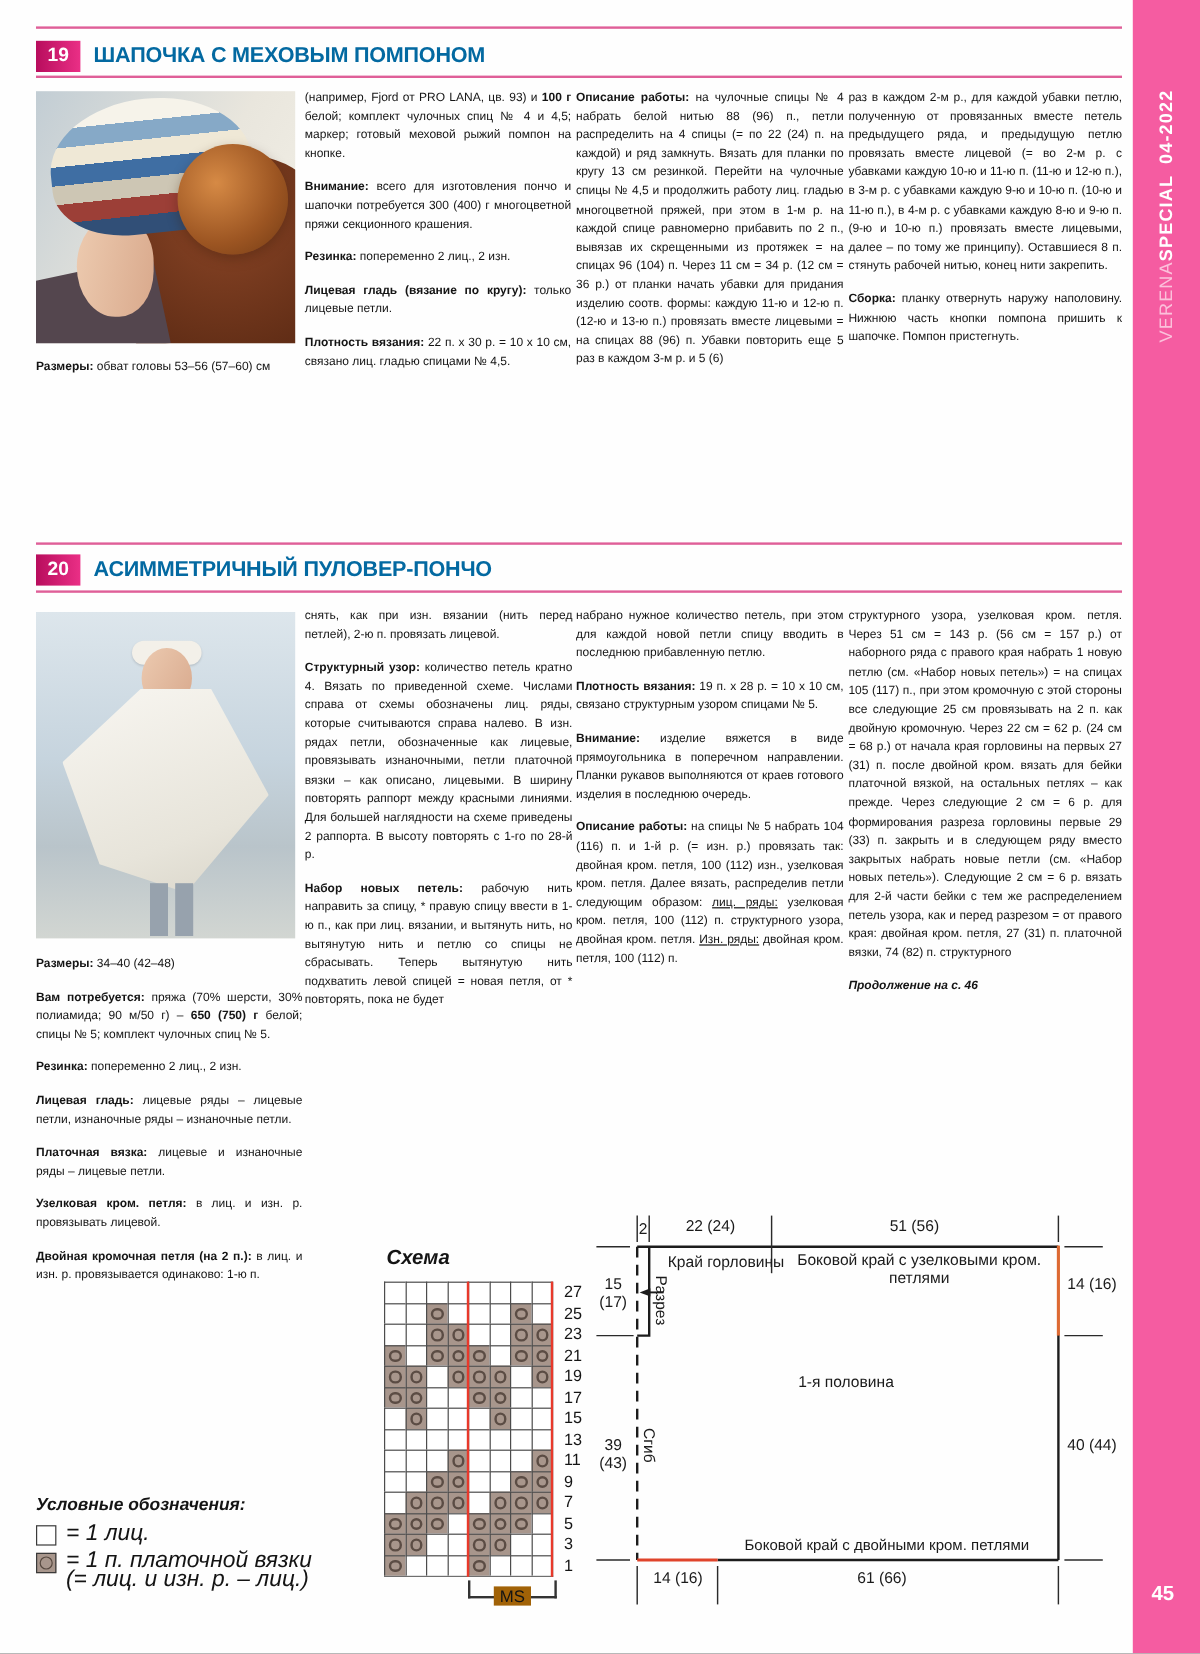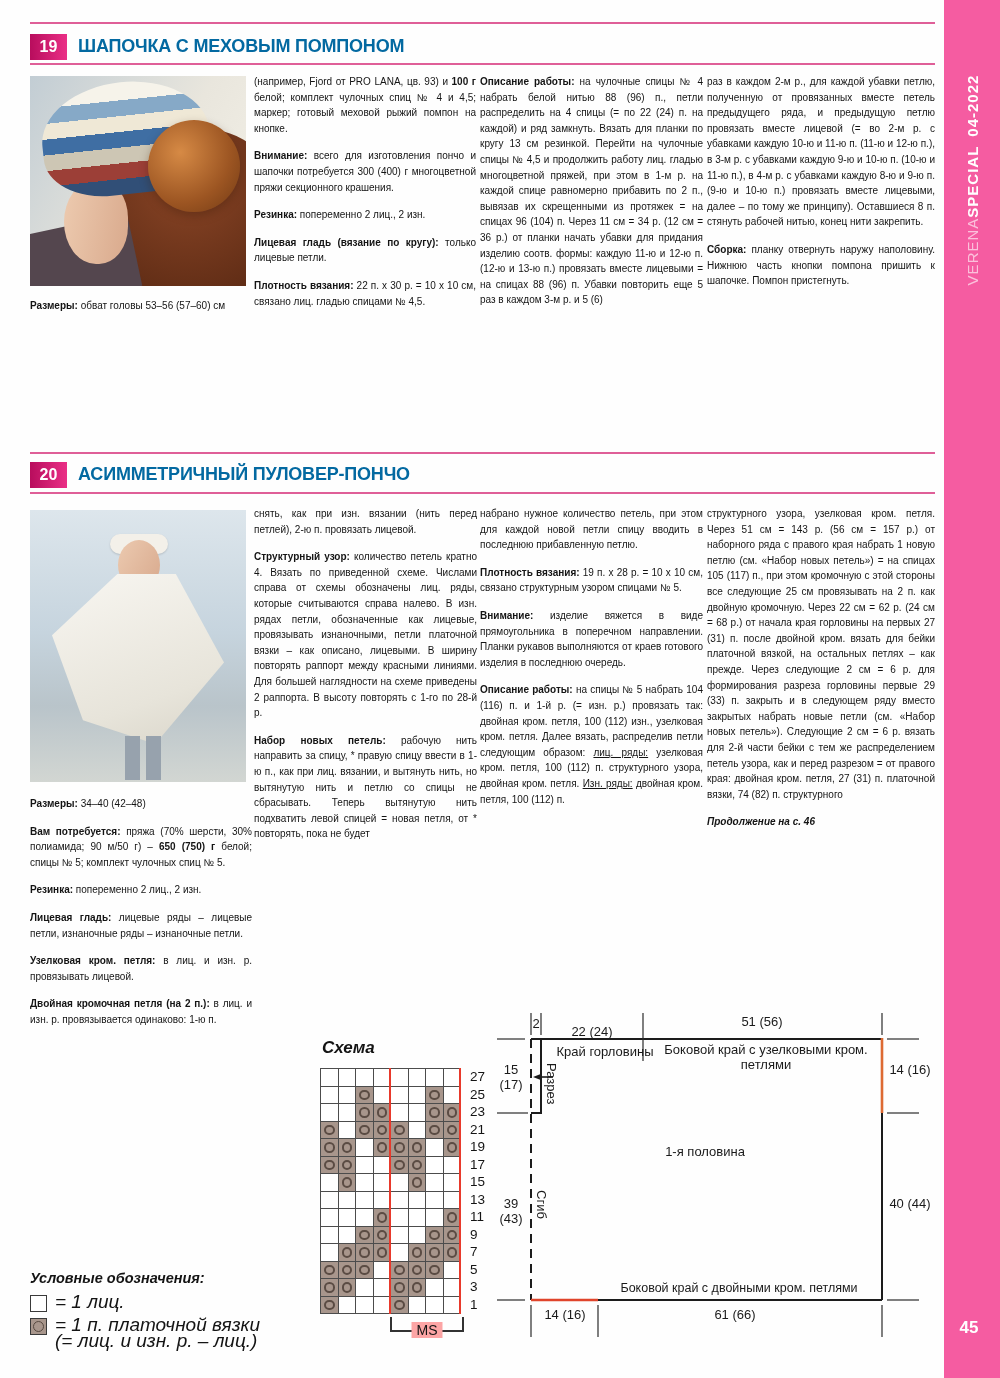--- a/index.html
+++ b/index.html
@@ -48,21 +48,21 @@
         background:linear-gradient(180deg,#dde6ec,#c6d4de 45%,#b9c4ca 72%,#d2d6d2);}
   .p2-band{position:absolute;left:80px;top:24px;width:58px;height:20px;border-radius:10px;
         background:#f3f0e9;box-shadow:0 1px 2px rgba(0,0,0,.15);}
   .p2-head{position:absolute;left:88px;top:30px;width:42px;height:50px;border-radius:50%;
         background:linear-gradient(120deg,#eccab0,#d8a98d);}
   .p2-poncho{position:absolute;left:22px;top:64px;width:172px;height:170px;
         background:linear-gradient(160deg,#f8f6f1,#e7e4da 70%,#d9d5c9);
         clip-path:polygon(38% 0,72% 0,100% 52%,60% 100%,18% 86%,0 36%);}
   .p2-leg{position:absolute;width:15px;height:44px;top:226px;background:#97a2ad;}
   
-  .legend{position:absolute;left:30px;top:1246px;width:232px;margin-top:24px;}
+  .legend{position:absolute;left:30px;top:1246px;width:232px;}
   .legend-head{font-style:italic;font-weight:800;font-size:14.5px;margin-bottom:8px;}
   .legend-item{display:flex;gap:8px;margin-bottom:5px;}
   .sym{flex:0 0 15px;width:15px;height:15px;border:1.5px solid #3a3a3a;background:#fff;
         position:relative;margin-top:1px;}
   .sym.garter-square{background:#a8968c;}
   .sym .ring{position:absolute;inset:2px;border:1.8px solid #574940;border-radius:50%;}
   .legend-text{font-style:italic;font-size:19px;line-height:15.5px;}
   
   .chart{position:absolute;left:292px;top:1038px;width:200px;height:330px;margin-left:28px;}
   .chart-title{position:absolute;left:2px;top:0;font-style:italic;font-weight:800;font-size:17px;}
@@ -71,21 +71,21 @@
         border-right:1px solid #4c4c4c;border-bottom:1px solid #4c4c4c;background:#fff;}
   .cell{border-left:1px solid #4c4c4c;border-top:1px solid #4c4c4c;position:relative;background:#fff;}
   .cell.filled{background:#a8968c;}
   .cell .ring{position:absolute;inset:3px;border:2px solid #5b4c44;border-radius:50%;}
   .repeat-line{position:absolute;top:30px;width:2px;height:246px;background:#e8392b;z-index:3;}
   .chart-rows{position:absolute;left:150px;top:30px;width:30px;}
   .rownum{height:17.5px;line-height:17.5px;font-size:13.5px;}
   .ms-bracket{position:absolute;left:70px;top:279px;width:70px;height:13px;
         border-left:2px solid #333;border-right:2px solid #333;border-bottom:2px solid #333;}
   .ms-bracket .ms{position:absolute;left:50%;bottom:-8px;transform:translateX(-50%);
-        background:#fca5a5;padding:0 5px;font-size:14px;}
+        background:#a16207;padding:0 5px;font-size:14px;}
   
   .schematic{position:absolute;left:495px;top:1005px;width:450px;height:350px;}
   .schematic svg{position:absolute;left:0;top:0;}
   .slabel{position:absolute;font-size:13px;line-height:14.5px;text-align:center;color:#1a1a1a;}
   .vert{writing-mode:vertical-rl;}
 </style>
 </head>
 <body>
 
 <div class="page">
@@ -143,20 +143,21 @@
     <div class="p2-poncho"></div>
     <div class="p2-leg" style="left:95px"></div>
     <div class="p2-leg" style="left:116px"></div>
   </div>
 
   <div class="col" style="left:30px;top:796px;width:222px">
       <p class="para"><b class="lead">Размеры:</b> 34–40 (42–48)</p>
       <p class="para"><b class="lead">Вам потребуется:</b> пряжа (70% шерсти, 30% полиамида; 90 м/50 г) – <b>650 (750) г</b> белой; спицы № 5; комплект чулочных спиц № 5.</p>
       <p class="para"><b class="lead">Резинка:</b> попеременно 2 лиц., 2 изн.</p>
       <p class="para"><b class="lead">Лицевая гладь:</b> лицевые ряды – лицевые петли, изнаночные ряды – изнаночные петли.</p>
+      <p class="para"><b class="lead">Платочная вязка:</b> лицевые и изнаночные ряды – лицевые петли.</p>
       <p class="para"><b class="lead">Узелковая кром. петля:</b> в лиц. и изн. р. провязывать лицевой.</p>
       <p class="para"><b class="lead">Двойная кромочная петля (на 2 п.):</b> в лиц. и изн. р. провязывается одинаково: 1-ю п.</p>
     </div>
   <div class="col" style="left:254px;top:506px;width:223px">
       <p class="para">снять, как при изн. вязании (нить перед петлей), 2-ю п. провязать лицевой.</p>
       <p class="para"><b class="lead">Структурный узор:</b> количество петель кратно 4. Вязать по приведенной схеме. Числами справа от схемы обозначены лиц. ряды, которые считываются справа налево. В изн. рядах петли, обозначенные как лицевые, провязывать изнаночными, петли платочной вязки – как описано, лицевыми. В ширину повторять раппорт между красными линиями. Для большей наглядности на схеме приведены 2 раппорта. В высоту повторять с 1-го по 28-й р.</p>
       <p class="para"><b class="lead">Набор новых петель:</b> рабочую нить направить за спицу, * правую спицу ввести в 1-ю п., как при лиц. вязании, и вытянуть нить, но вытянутую нить и петлю со спицы не сбрасывать. Теперь вытянутую нить подхватить левой спицей = новая петля, от * повторять, пока не будет</p>
     </div>
   <div class="col" style="left:480px;top:506px;width:223px">
       <p class="para">набрано нужное количество петель, при этом для каждой новой петли спицу вводить в последнюю прибавленную петлю.</p>
@@ -445,21 +446,21 @@
         <line x1="36" y1="300" x2="36" y2="332"></line>
         <line x1="103" y1="300" x2="103" y2="332"></line>
         <line x1="387" y1="300" x2="387" y2="332"></line>
       </g>
       <g>
         <line x1="58" y1="72" x2="44" y2="72" stroke="#1c1c1c" stroke-width="1.6"></line>
         <polygon points="38,72 47,68.5 47,75.5" fill="#1c1c1c"></polygon>
       </g>
     </svg>
     <div class="slabel" style="left:34px;top:12px;width:14px">2</div>
-    <div class="slabel" style="left:62px;top:20px;width:70px">22 (24)</div>
+    <div class="slabel" style="left:62px;top:10px;width:70px">22 (24)</div>
     <div class="slabel" style="left:202px;top:10px;width:130px">51 (56)</div>
     <div class="slabel" style="left:55px;top:40px;width:110px">Край горловины</div>
     <div class="slabel" style="left:162px;top:38px;width:218px">Боковой край с узелковыми кром. петлями</div>
     <div class="slabel" style="left:0;top:58px;width:32px">15 (17)</div>
     <div class="slabel vert" style="left:48px;top:58px">Разрез</div>
     <div class="slabel" style="left:0;top:192px;width:32px">39 (43)</div>
     <div class="slabel vert" style="left:38px;top:185px">Сгиб</div>
     <div class="slabel" style="left:120px;top:140px;width:180px">1-я половина</div>
     <div class="slabel" style="left:392px;top:58px;width:46px">14 (16)</div>
     <div class="slabel" style="left:392px;top:192px;width:46px">40 (44)</div>

